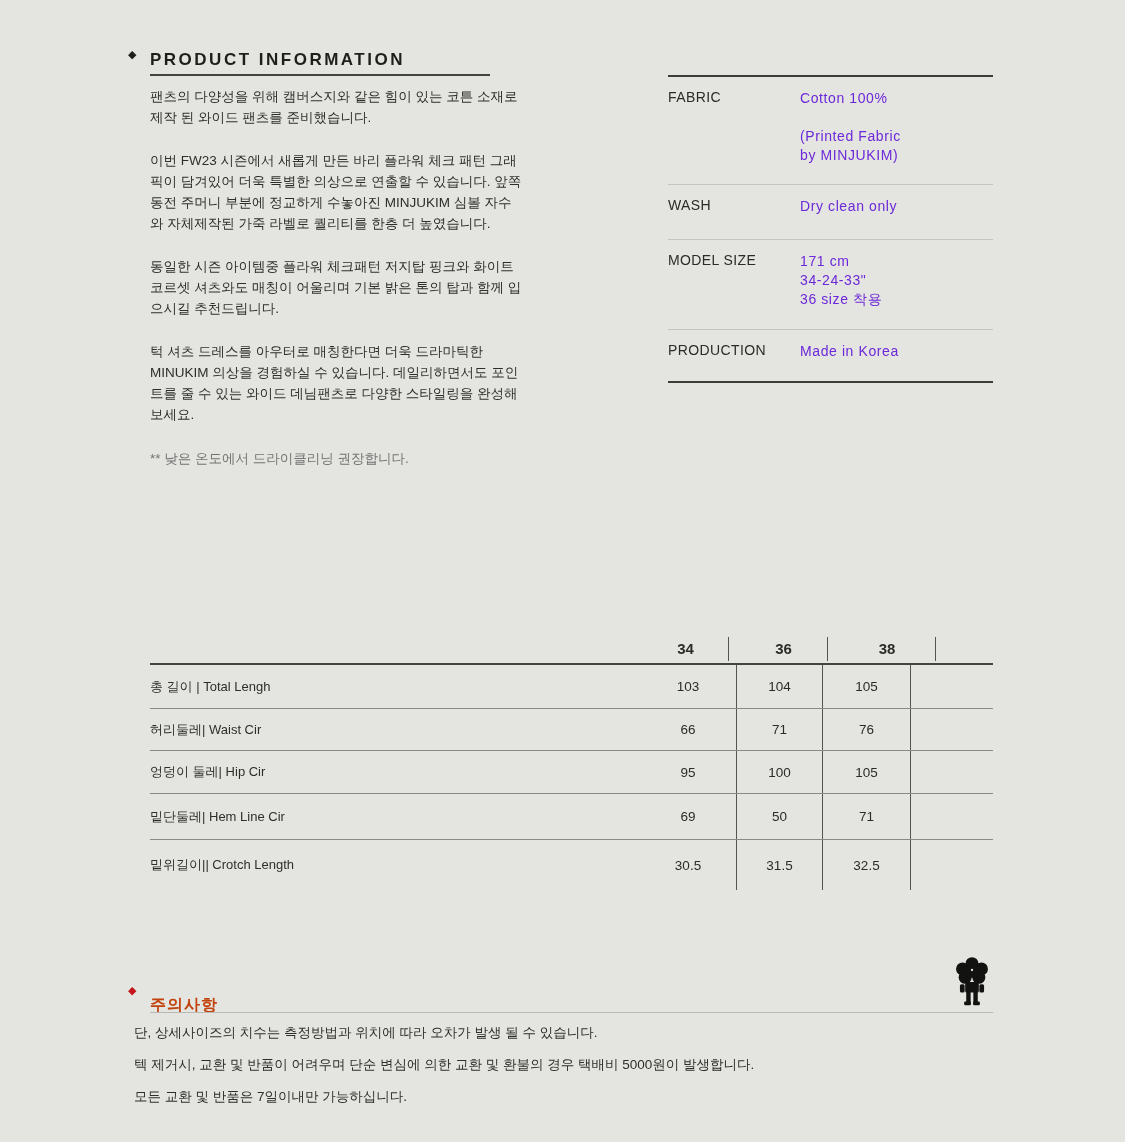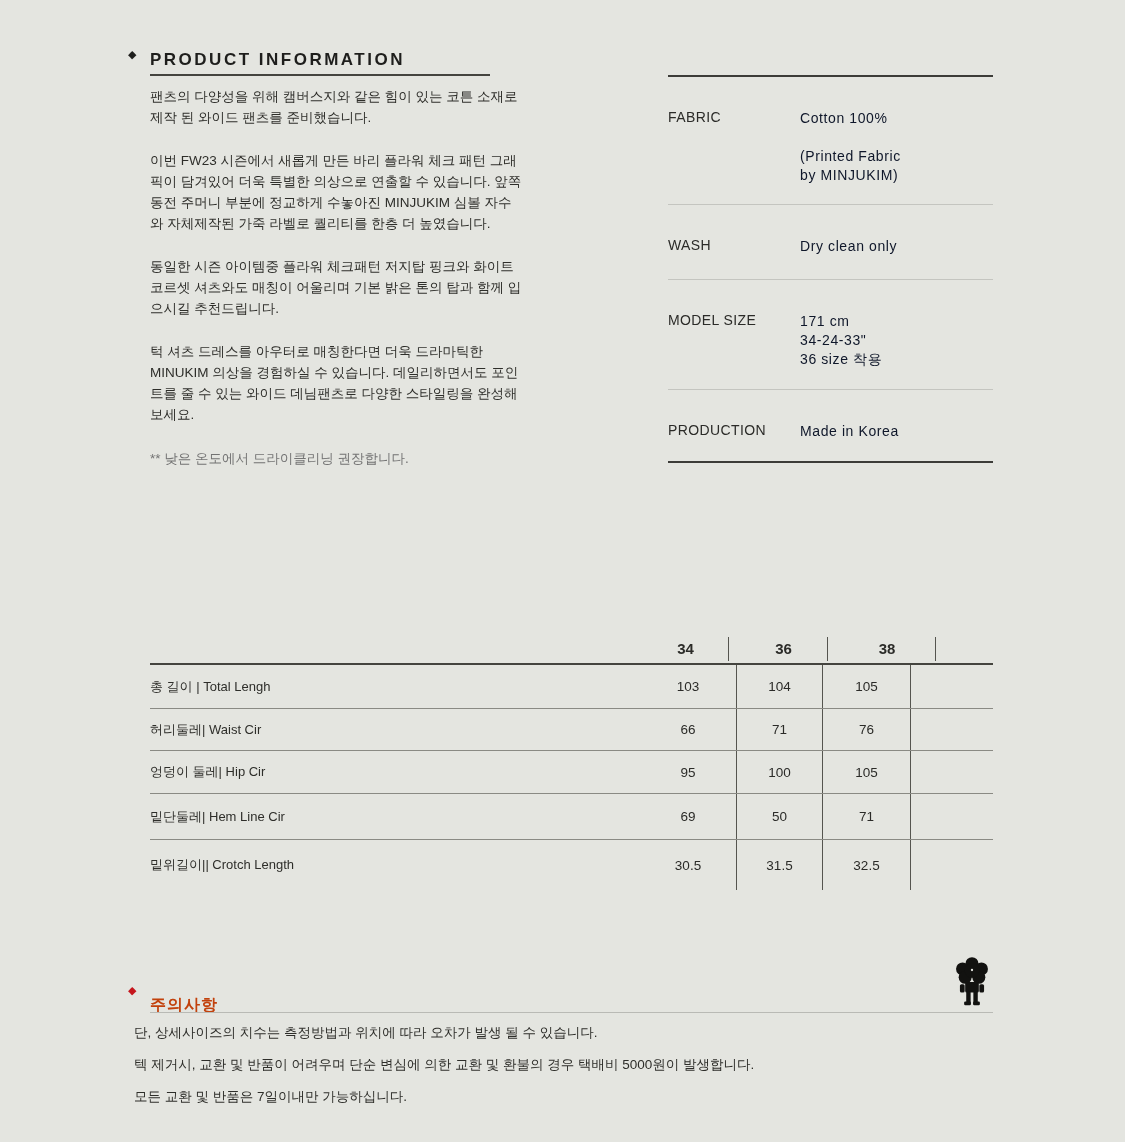--- a/index.html
+++ b/index.html
@@ -13,28 +13,28 @@
   .rule{position:absolute;background:#44443f;height:2px;}
   .rule.light{background:#b9bab5;height:1px;}
 
   
   .desc{position:absolute;left:150px;top:86px;width:372px;font-size:13.5px;line-height:21px;color:#2e2e2a;}
   .desc p{margin:0 0 22px 0;}
   .care-note{position:absolute;left:150px;top:450px;width:372px;font-size:13.5px;color:#737373;margin:0;}
 
   
   .specs{position:absolute;left:668px;top:75px;width:325px;border-top:2px solid #3c3c38;border-bottom:2px solid #3c3c38;}
-  .spec-row{display:flex;border-bottom:1px solid #c4c5c0;padding-top:12px;box-sizing:border-box;margin-top:20px;}
+  .spec-row{display:flex;border-bottom:1px solid #c4c5c0;padding-top:12px;box-sizing:border-box;}
   .spec-row:last-of-type{border-bottom:none;}
   .spec-row:nth-of-type(1){min-height:108px;}
   .spec-row:nth-of-type(2){min-height:55px;}
   .spec-row:nth-of-type(3){min-height:90px;}
   .spec-row:nth-of-type(4){min-height:51px;justify-content:center;}
   .spec-label{flex:0 0 132px;font-size:14px;letter-spacing:0.4px;color:#2b2b28;}
-  .spec-value{flex:1;font-size:14px;line-height:19px;letter-spacing:0.6px;white-space:pre-line;color:#0f172a;}
+  .spec-value{flex:1;font-size:14px;line-height:19px;letter-spacing:0.6px;white-space:pre-line;color:#6d28d9;}
 
   
   .size-header{position:absolute;left:142px;top:634px;width:843px;height:29px;display:flex;align-items:center;gap:11px;}
   .size-header .h-label{flex:0 0 490px;}
   .size-col{flex:0 0 97px;text-align:center;font-size:15px;font-weight:bold;border-right:1px solid #55554f;box-sizing:border-box;}
   .size-header .size-col{height:24px;line-height:24px;}
   .size-header .size-col:nth-of-type(2){flex-basis:86px;}
   .size-header .size-col:nth-of-type(3){flex-basis:88px;}
   .size-body{position:absolute;left:150px;top:665px;width:843px;}
   .size-row{display:flex;align-items:center;border-bottom:1px solid #8a8a84;box-sizing:border-box;}

